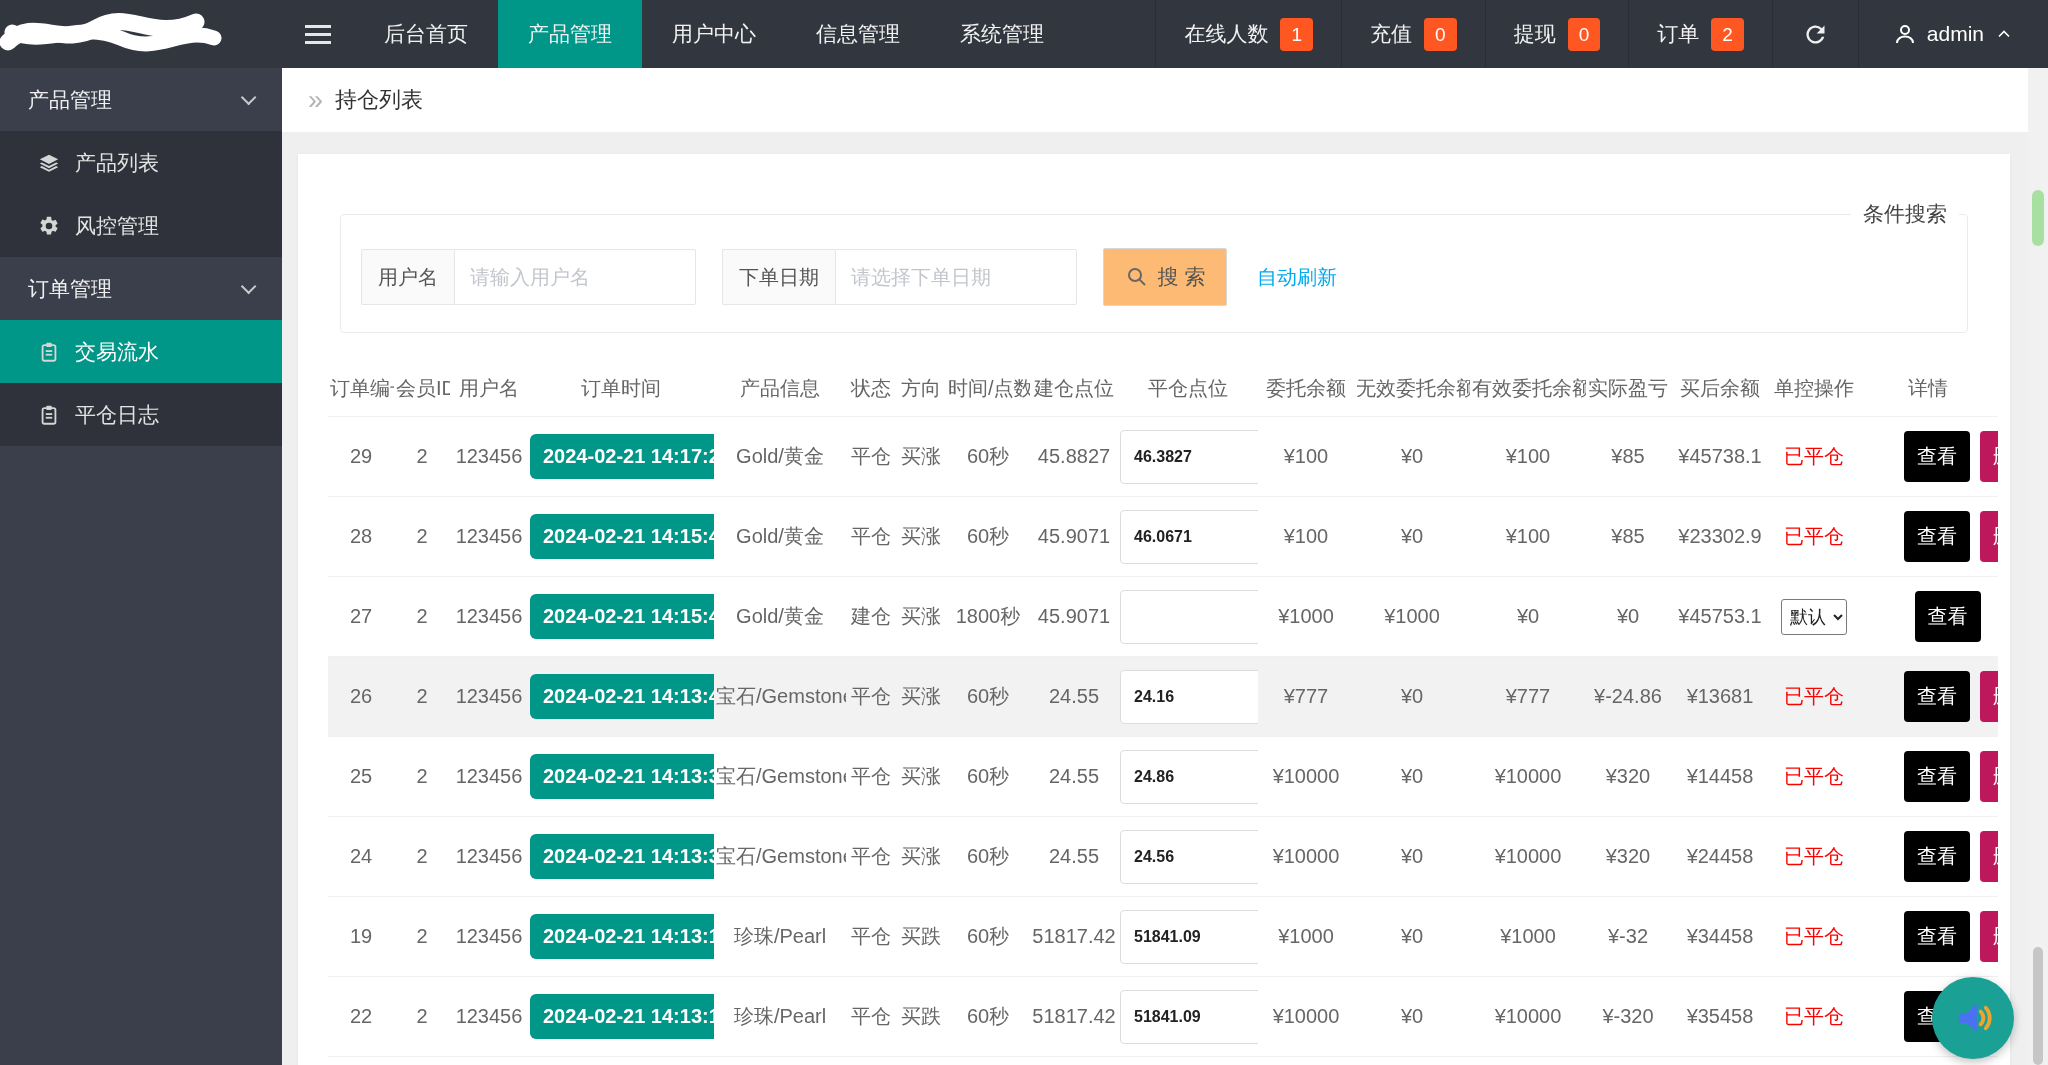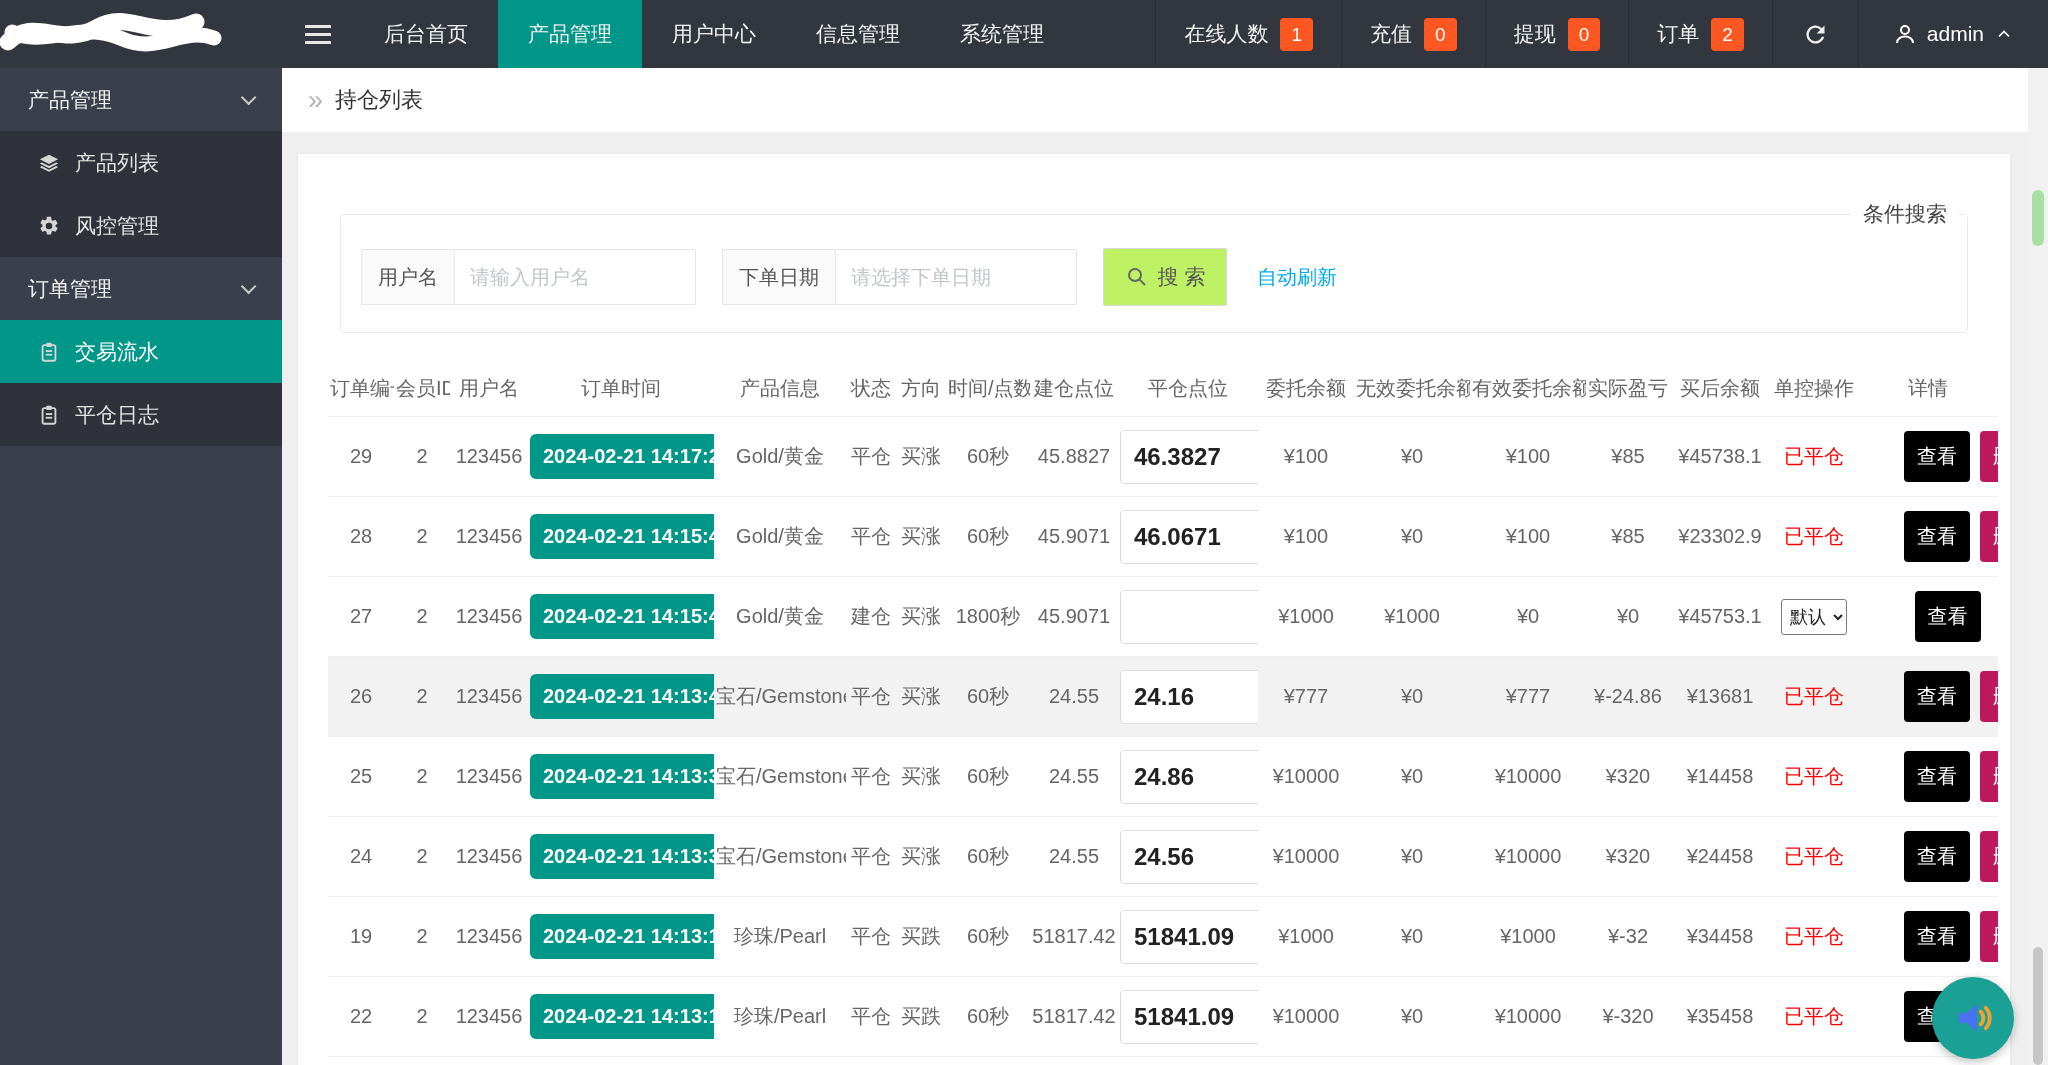--- a/index.html
+++ b/index.html
@@ -46,37 +46,37 @@
   
   fieldset.cond { border:1px solid #ebebeb; border-radius:4px; margin:12px 12px 0; padding:4px 20px 26px; }
   fieldset.cond legend { font-size:21px; color:#444; padding:0 12px; margin-left:12px;text-align:right; }
   .form-row { display:flex; align-items:center; gap:26px; margin-top:16px; }
   .input-group { display:flex; align-items:stretch; }
   .ig-label { background:#fafafa; border:1px solid #e6e6e6; border-right:none; border-radius:2px 0 0 2px;
               padding:0 16px; display:flex; align-items:center; font-size:20px; color:#555; }
   .ig-input { width:242px; height:56px; border:1px solid #e6e6e6; border-radius:0 2px 2px 0;
               padding:0 15px; font-size:20px; color:#333; outline:none; font-family:inherit; }
   .ig-input::placeholder { color:#c2c6cc; }
-  .search-btn { width:124px; height:58px; background:#bef264; border:1px solid #d7d7d7; border-radius:2px;
+  .search-btn { width:124px; height:58px; background:#fdba74; border:1px solid #d7d7d7; border-radius:2px;
                 display:flex; align-items:center; justify-content:center; gap:9px; font-size:21px; color:#555;
                 cursor:pointer; font-family:inherit; }
   .auto-refresh { color:#01AAED; font-size:20px; margin-left:4px; cursor:pointer; text-decoration:none; }
 
   
   table.grid { width:100%; border-collapse:collapse; table-layout:fixed; margin-top:26px; }
   table.grid th { font-size:20px; color:#666; font-weight:400; padding:16px 2px 14px; text-align:center; white-space:nowrap; overflow:hidden; }
   table.grid td { font-size:20px; color:#666; text-align:center; height:80px; padding:0 2px;
                   border-top:1px solid #f0f0f0; white-space:nowrap; overflow:hidden; }
   tr.hl td { background:#f2f2f2; }
   .time-btn { background:#009688; color:#fff; font-weight:700; font-size:20px; padding:11px 13px;
               border-radius:6px; display:inline-block; cursor:pointer; }
   .red { color:#FF0000; }
   .green { color:#008800; }
   .close-input { width:149px; height:54px; border:1px solid #dcdcdc; border-radius:4px; background:#fff;
-                 font-size:24px; font-weight:700; color:#222; padding:4px 13px; outline:none; font-family:inherit; }
+                 font-size:16px; font-weight:700; color:#222; padding:4px 13px; outline:none; font-family:inherit; }
   .btn { border:none; color:#fff; font-size:20px; padding:12px 13px; border-radius:4px; cursor:pointer;
          margin:0 5px; font-family:inherit; }
   .btn.view { background:#000000;margin-left:44px; }
   .btn.del  { background:#be185d; }
   .control-select { font-size:18px; height:36px; padding:0 4px; border:1px solid #7a7a7a; border-radius:3px;
                     background:#fff; color:#222; font-family:inherit; }
 
   
   .scrollbar { position:fixed; top:68px; right:0; width:20px; height:997px; background:#f1f1f1; z-index:45; }
   .sb-thumb-green { position:absolute; top:122px; left:4px; width:12px; height:56px; background:#A8E0A2; border-radius:7px; cursor:pointer; }

